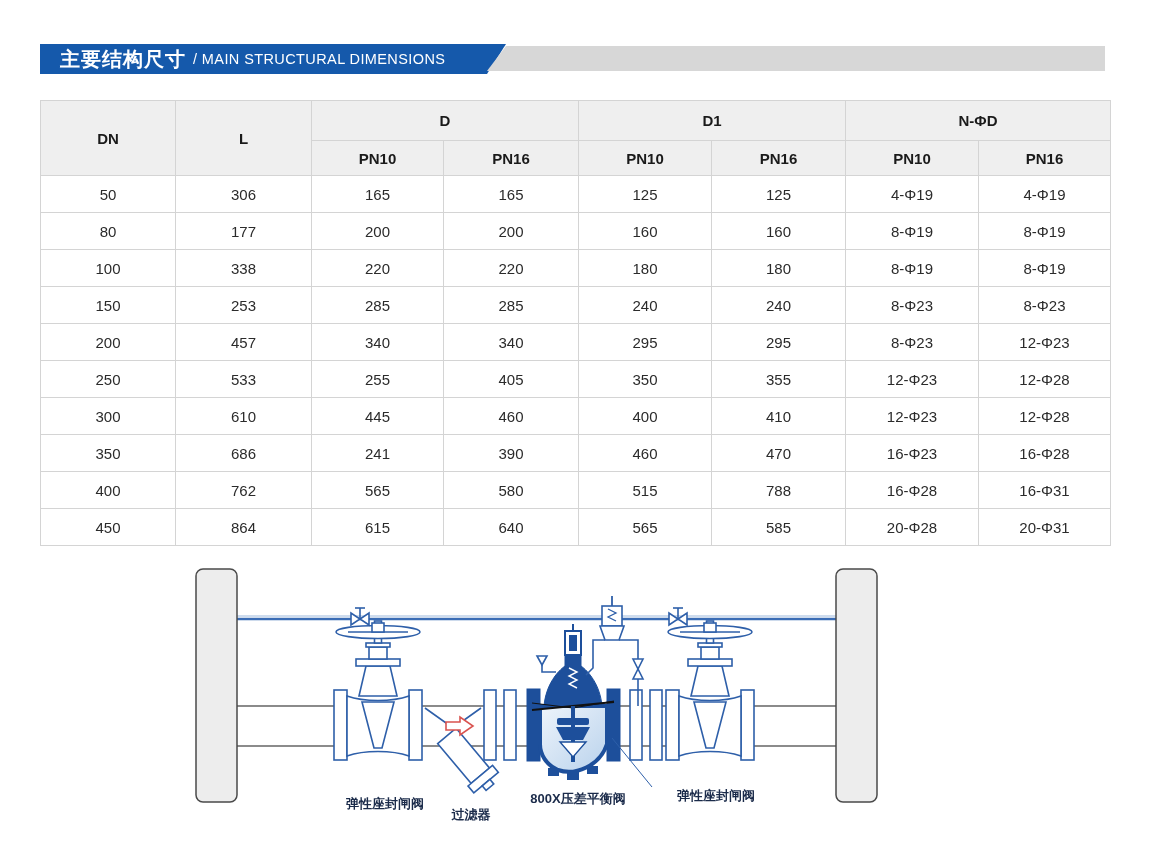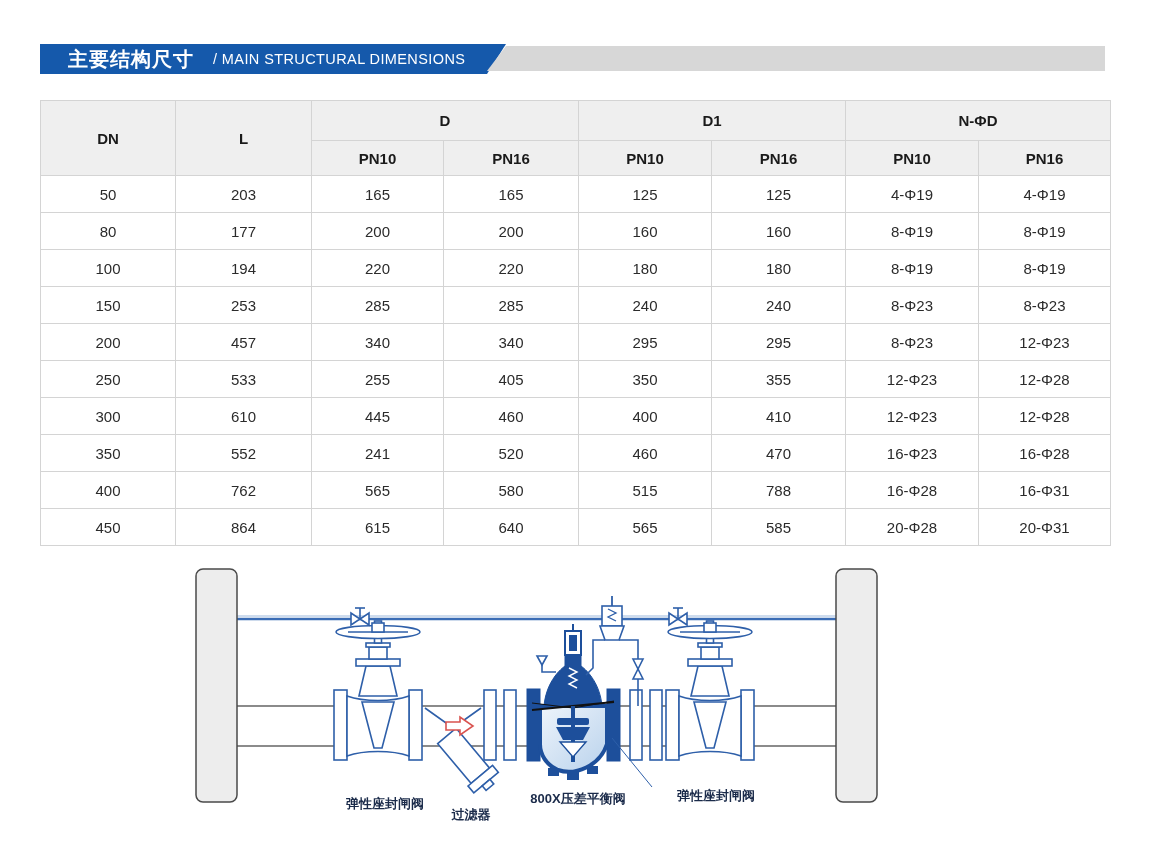--- a/index.html
+++ b/index.html
@@ -2,25 +2,25 @@
 <html><head>
 <meta charset="utf-8">
 <style>
   html,body{margin:0;padding:0;background:#fff;}
   .page{position:relative;width:1151px;height:860px;background:#ffffff;overflow:hidden;
         font-family:"Liberation Sans",sans-serif;}
 
   
   .banner-blue{position:absolute;left:40px;top:44px;width:466px;height:30px;background:#1559ab;
     clip-path:polygon(0 0,100% 0,calc(100% - 19px) 100%,0 100%);
-    display:flex;align-items:center;padding-left:28px;box-sizing:border-box;white-space:nowrap;}
+    display:flex;align-items:center;padding-left:20px;box-sizing:border-box;white-space:nowrap;}
   .banner-gray{position:absolute;left:487px;top:46px;width:618px;height:25px;background:#d7d7d7;
     clip-path:polygon(19px 0,100% 0,100% 100%,0 100%);}
   .t-cn{font-size:20px;font-weight:bold;color:#fff;letter-spacing:1px;}
-  .t-en{font-size:14.5px;color:#fff;margin-left:19px;letter-spacing:.4px;}
+  .t-en{font-size:14.5px;color:#fff;margin-left:7px;letter-spacing:.4px;}
 
   
   table.dim{position:absolute;left:40px;top:100px;width:1070px;border-collapse:collapse;
     table-layout:fixed;font-size:15px;color:#2b2b2b;}
   table.dim th,table.dim td{border:1px solid #d4d4d4;text-align:center;vertical-align:middle;
     padding:0;font-weight:normal;}
   table.dim thead th{background:#efefef;font-weight:bold;color:#1a1a1a;}
   tr.h1 th{height:39px;}
   tr.h2 th{height:34px;}
   table.dim tbody td{height:36px;background:#fff;}
@@ -66,41 +66,41 @@
         <th>PN16</th>
         <th>PN10</th>
         <th>PN16</th>
         <th>PN10</th>
         <th>PN16</th>
       </tr>
     </thead>
     <tbody>
         <tr>
           <td>50</td>
-          <td>203</td>
+          <td>306</td>
           <td>165</td>
           <td>165</td>
           <td>125</td>
           <td>125</td>
           <td>4-Φ19</td>
           <td>4-Φ19</td>
         </tr>
         <tr>
           <td>80</td>
           <td>177</td>
           <td>200</td>
           <td>200</td>
           <td>160</td>
           <td>160</td>
           <td>8-Φ19</td>
           <td>8-Φ19</td>
         </tr>
         <tr>
           <td>100</td>
-          <td>194</td>
+          <td>338</td>
           <td>220</td>
           <td>220</td>
           <td>180</td>
           <td>180</td>
           <td>8-Φ19</td>
           <td>8-Φ19</td>
         </tr>
         <tr>
           <td>150</td>
           <td>253</td>
@@ -136,23 +136,23 @@
           <td>610</td>
           <td>445</td>
           <td>460</td>
           <td>400</td>
           <td>410</td>
           <td>12-Φ23</td>
           <td>12-Φ28</td>
         </tr>
         <tr>
           <td>350</td>
-          <td>552</td>
+          <td>686</td>
           <td>241</td>
-          <td>520</td>
+          <td>390</td>
           <td>460</td>
           <td>470</td>
           <td>16-Φ23</td>
           <td>16-Φ28</td>
         </tr>
         <tr>
           <td>400</td>
           <td>762</td>
           <td>565</td>
           <td>580</td>

